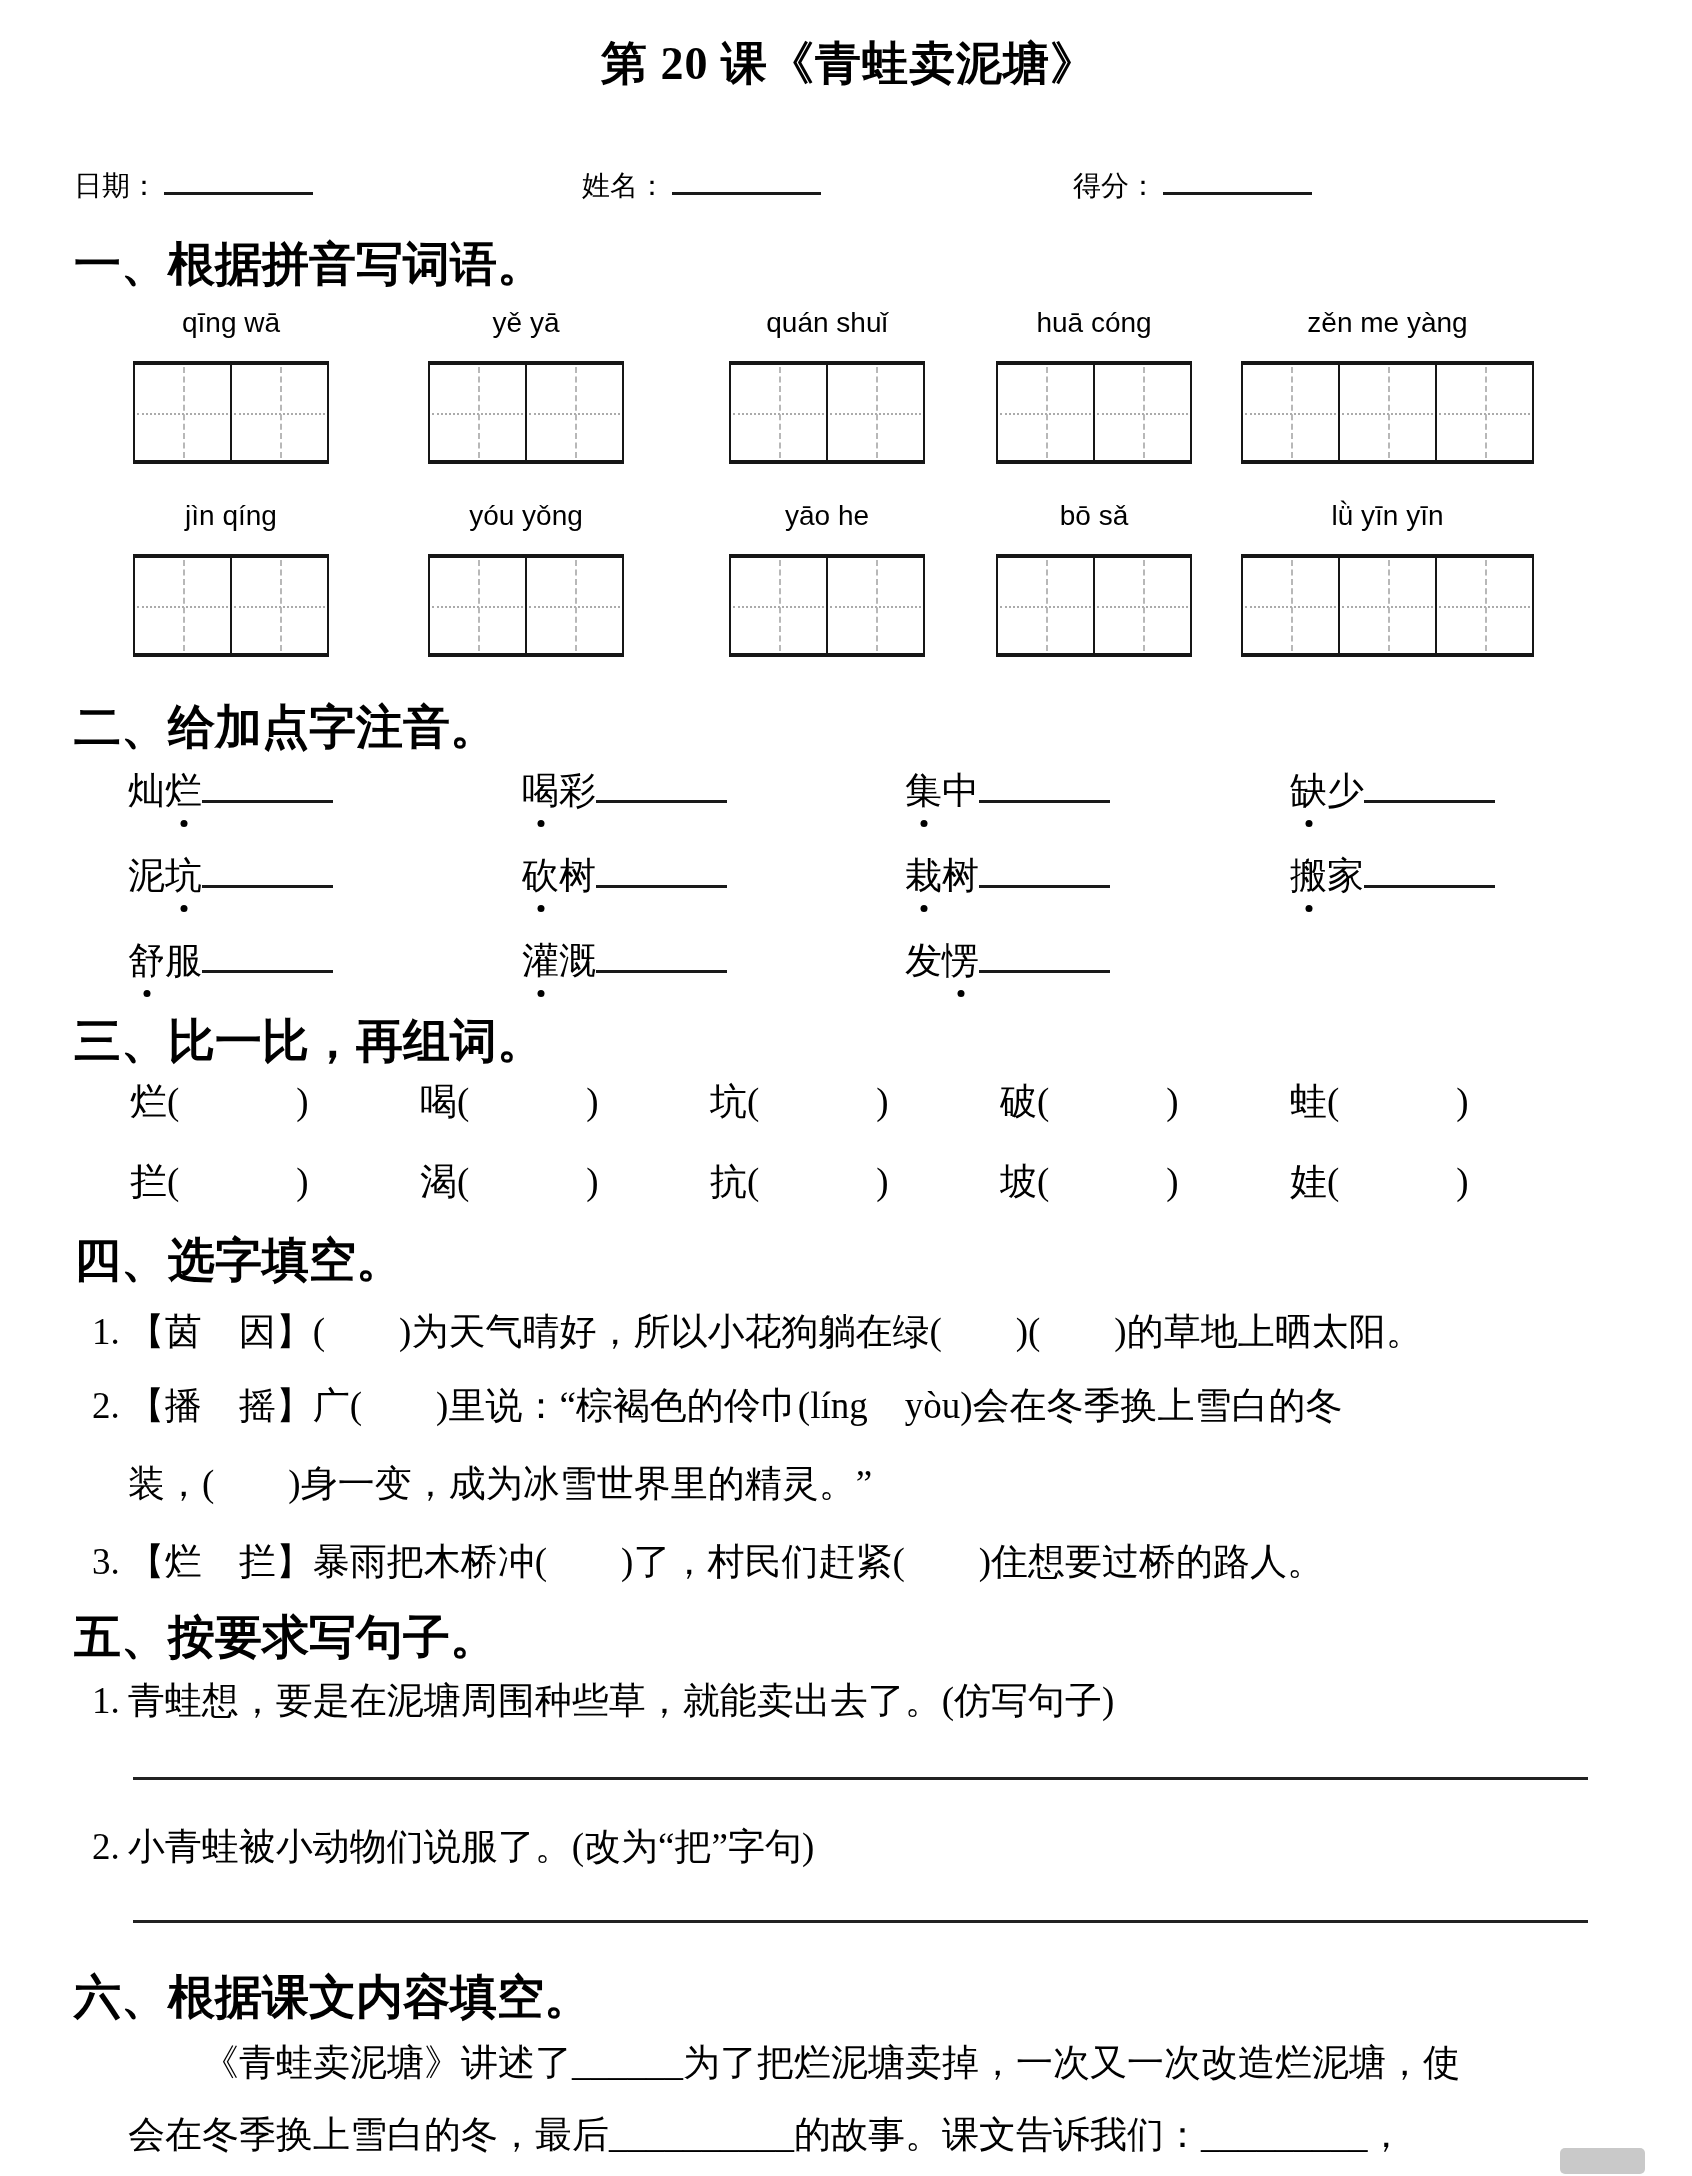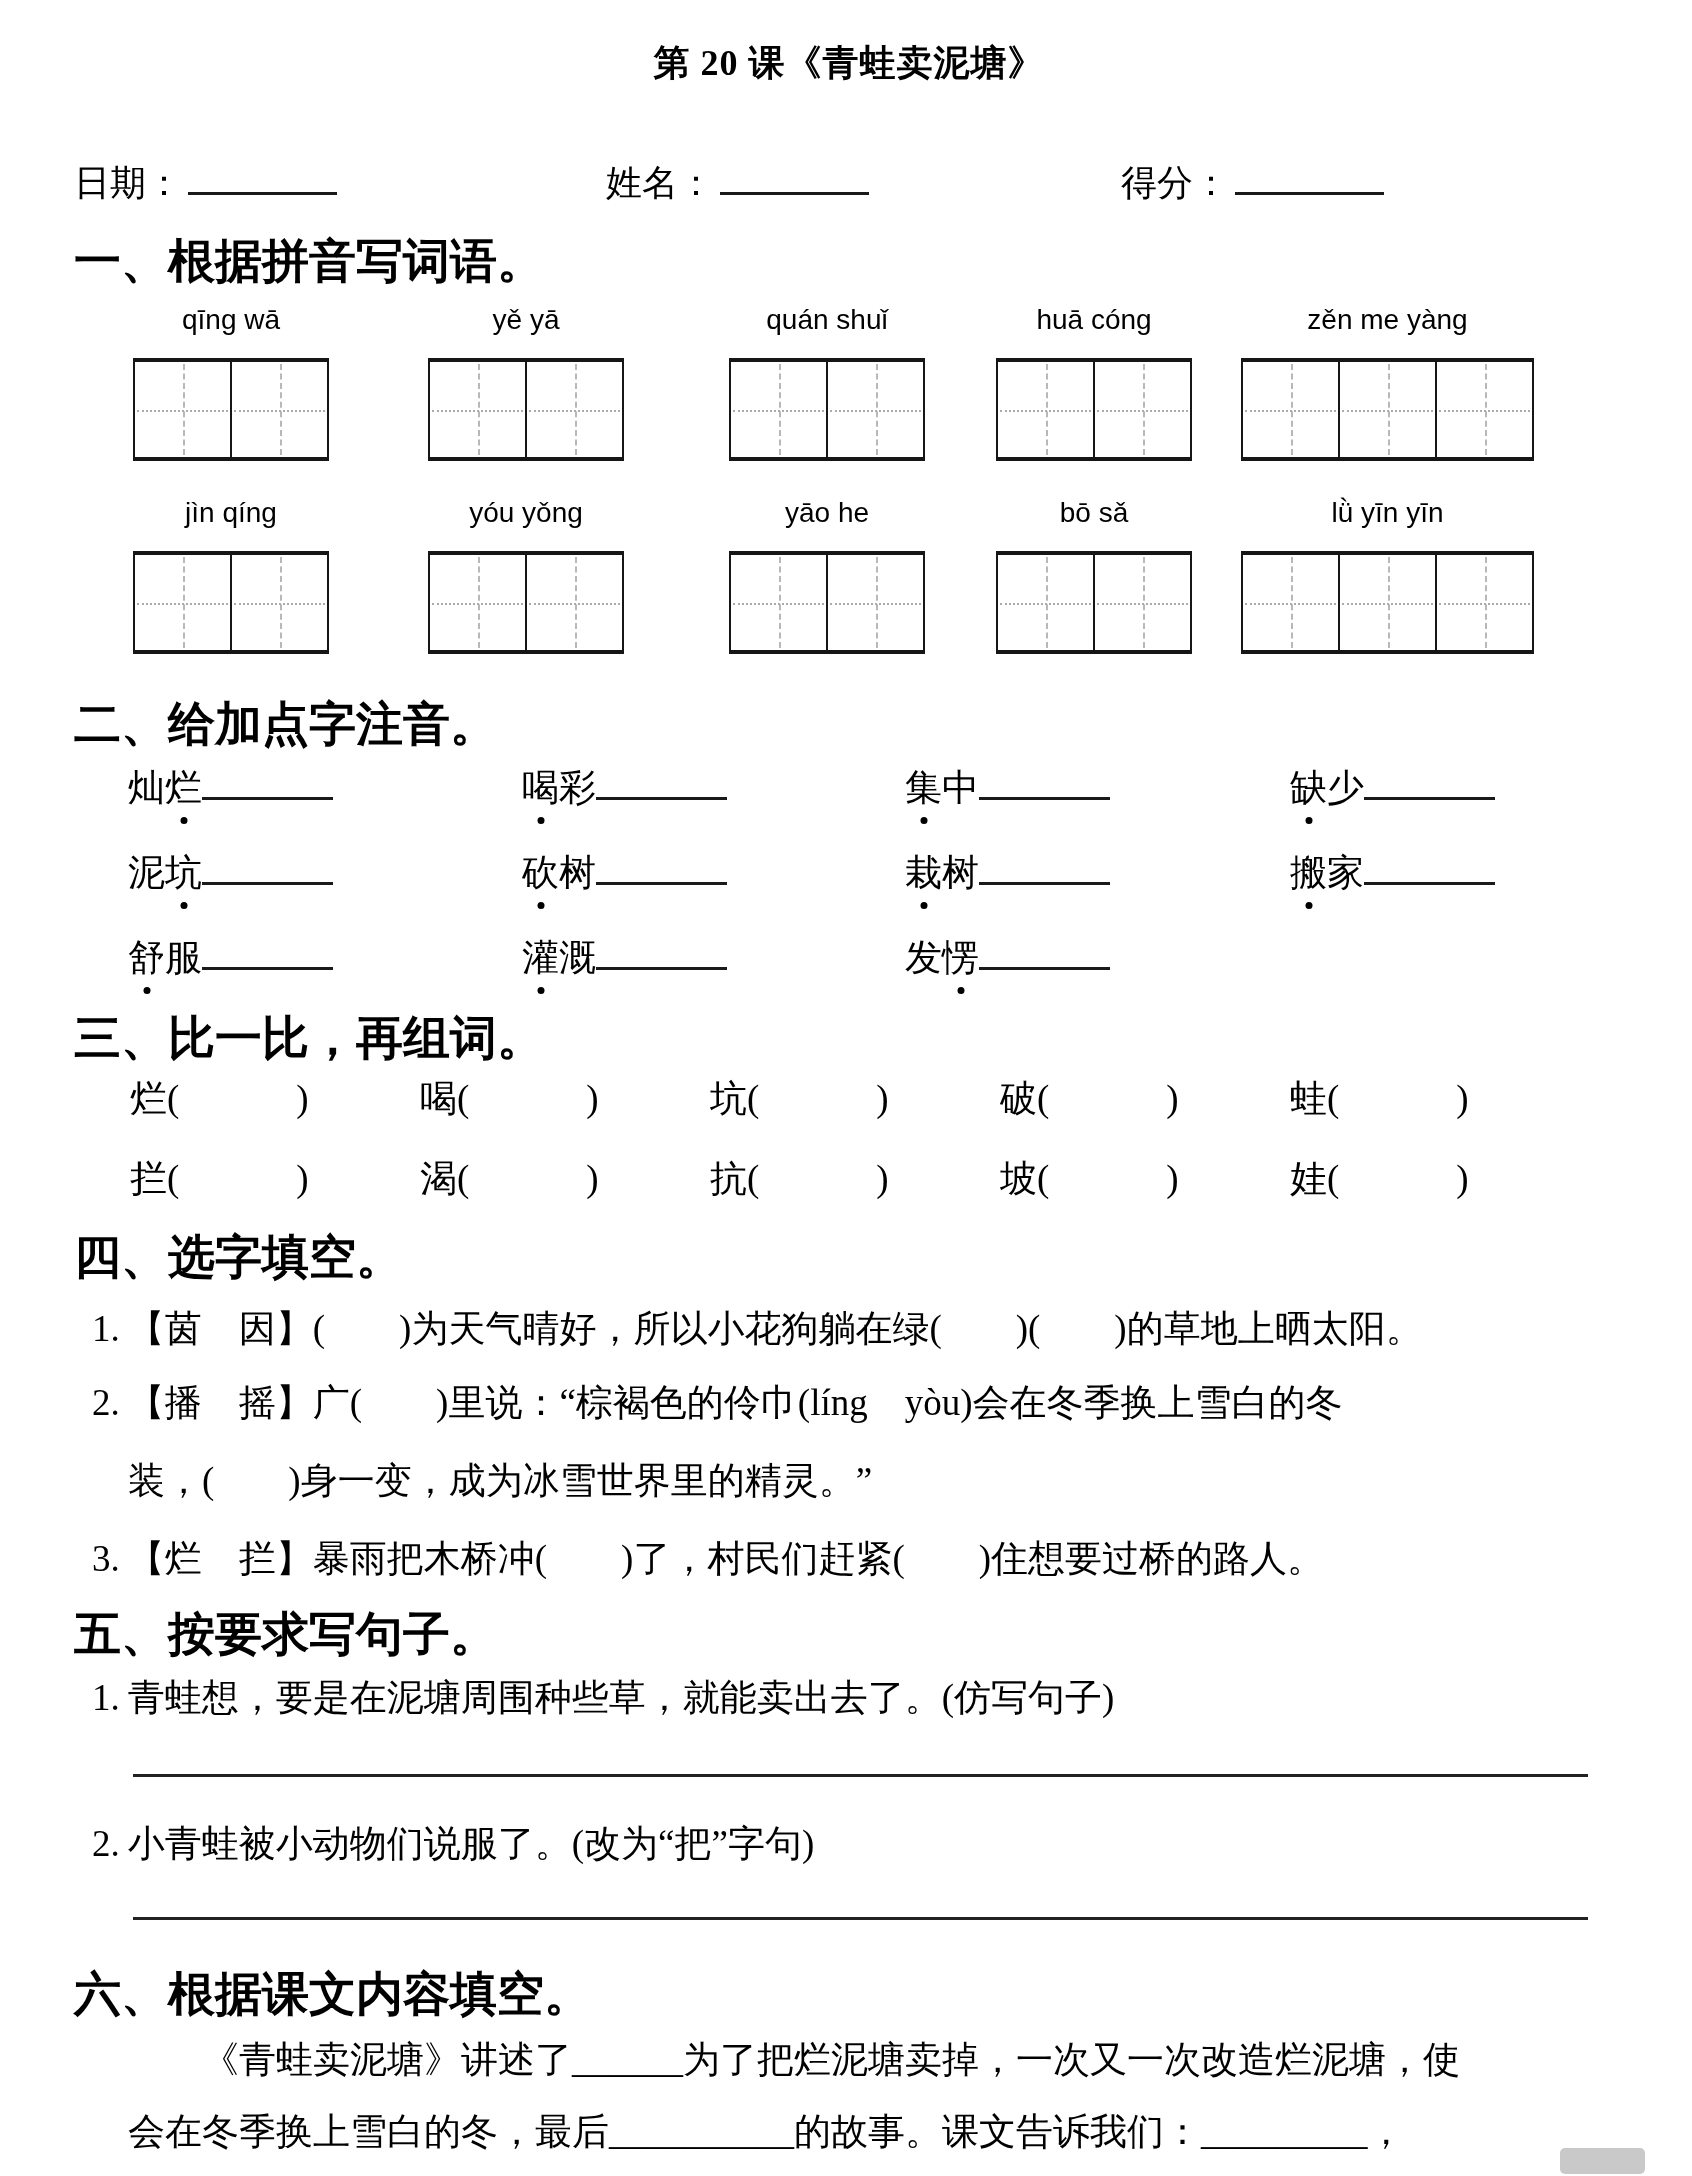--- a/index.html
+++ b/index.html
@@ -1,22 +1,22 @@
 <!DOCTYPE html>
 <html><head>
 <meta charset="utf-8">
 <style>
   html,body{margin:0;padding:0;background:#ffffff;}
   .page{
     position:relative;width:1693px;height:2176px;background:#fff;
     font-family:"Liberation Serif","DejaVu Serif",serif;color:#000;
     box-sizing:border-box;padding:0 69px 0 74px;overflow:hidden;
   }
-  .title{padding-top:34px;text-align:center;font-size:36px;font-weight:bold;letter-spacing:1px;line-height:59px;}
-  .header{margin-top:61px;font-size:36px;display:flex;align-items:flex-end;line-height:48px;}
+  .title{padding-top:34px;text-align:center;font-size:46px;font-weight:bold;letter-spacing:1px;line-height:59px;}
+  .header{margin-top:61px;font-size:28px;display:flex;align-items:flex-end;line-height:48px;}
   .wline{display:inline-block;width:149px;height:38px;border-bottom:3px solid #1a1a1a;margin-left:6px;}
   .h-name{margin-left:269px;}
   .h-score{margin-left:252px;}
   .sec-h{font-size:47px;font-weight:bold;line-height:49px;}
   .s1h{margin-top:30px;}
   
   .pinrow{display:flex;margin-top:14px;}
   .pinrow.r2{margin-top:32px;}
   .wb{text-align:center;}
   .b1{margin-left:59px;width:196px;}

